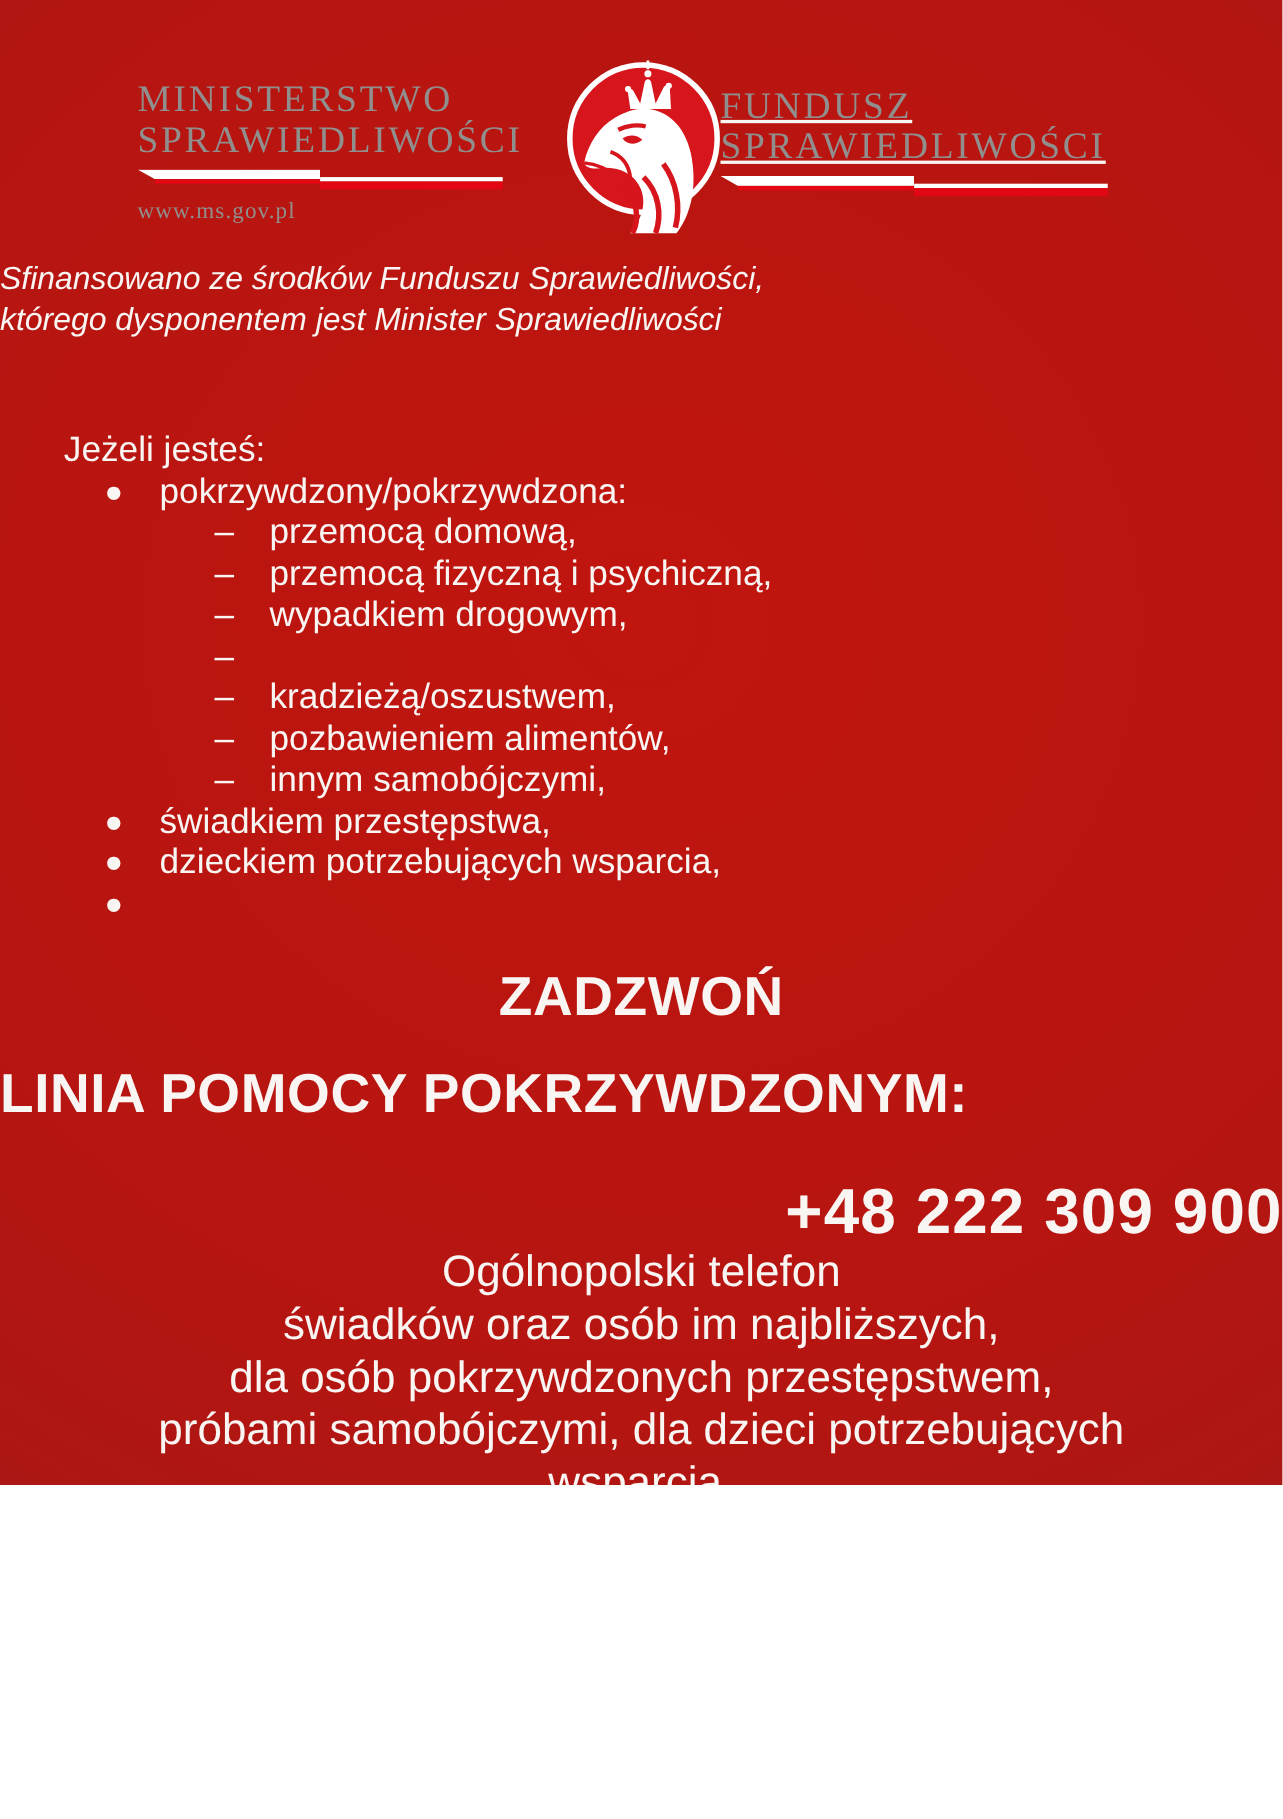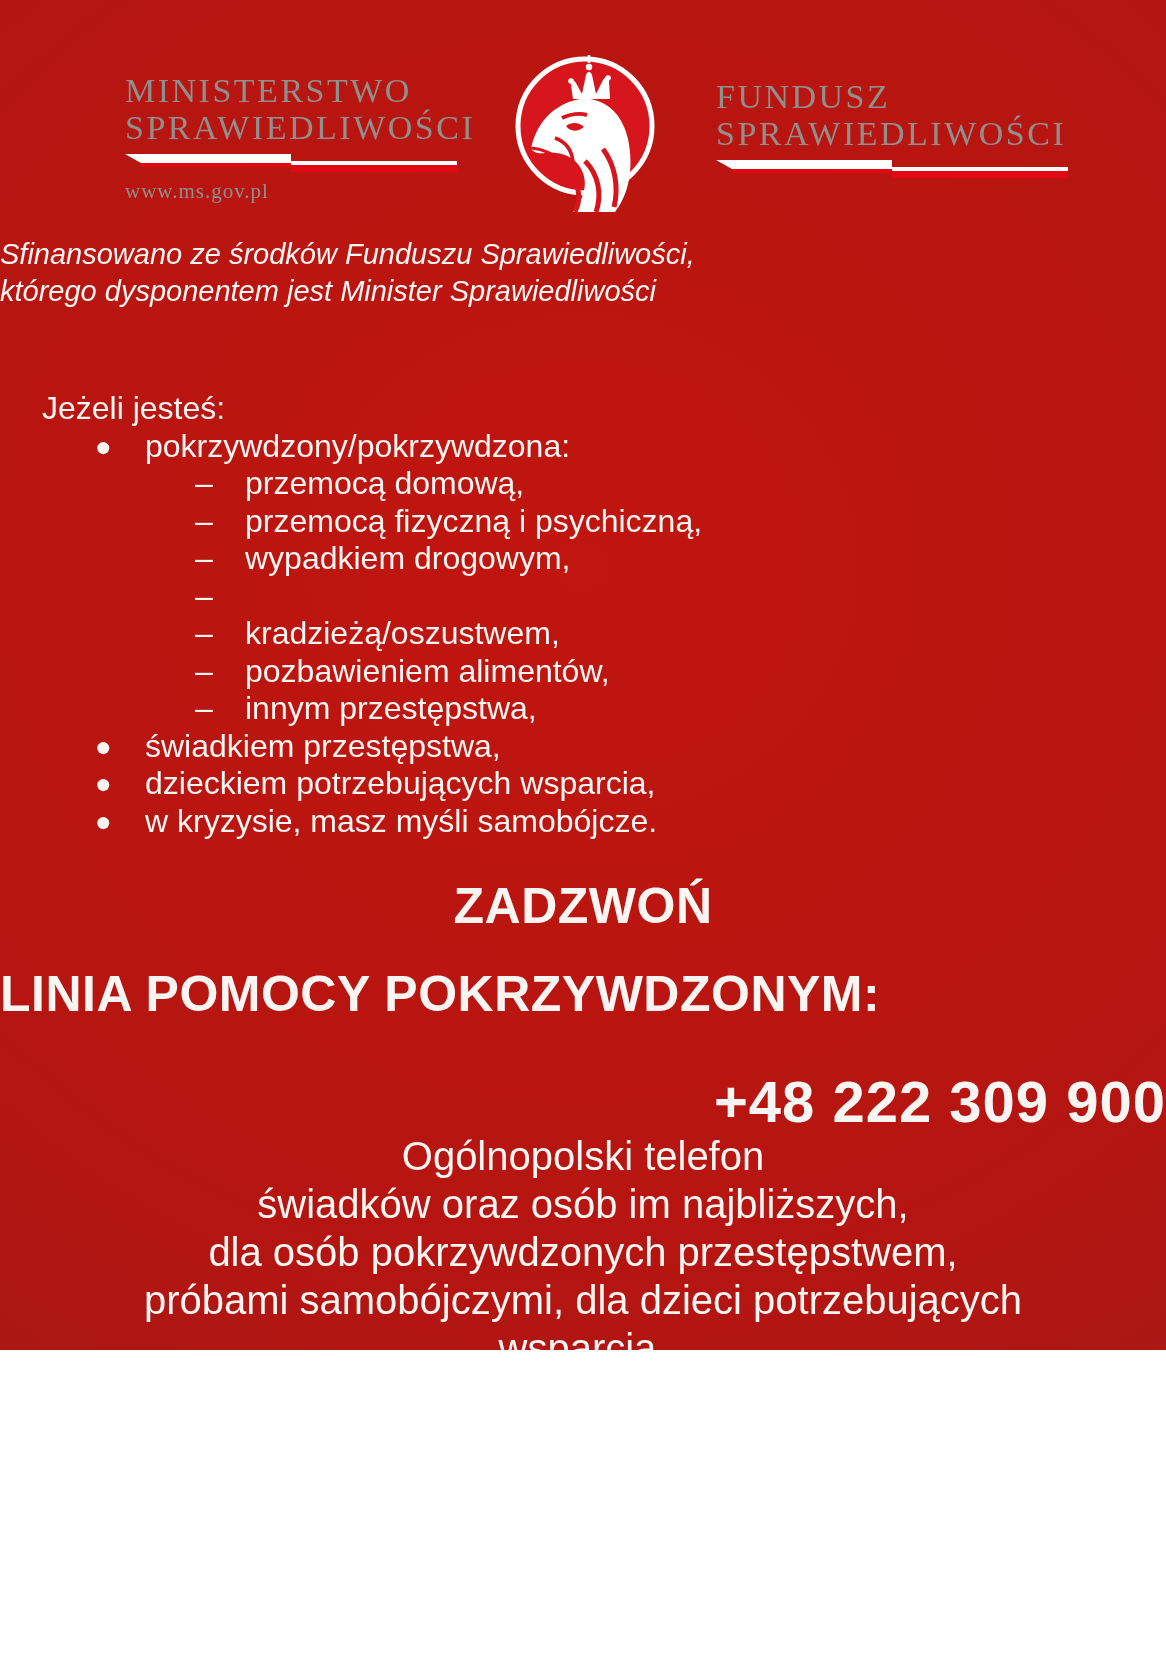--- a/index.html
+++ b/index.html
@@ -19,38 +19,38 @@
     overflow:hidden;
     background:radial-gradient(ellipse 120% 95% at 50% 42%, var(--bg-center) 0%, var(--bg-mid) 55%, var(--bg-edge) 100%);
     color:var(--text-white);
   }
 
   
   .header{position:relative;height:220px;}
   .logo-text{color:var(--logo-gray);font-family:"Liberation Serif",serif;
     font-size:34px;line-height:37px;letter-spacing:2.5px;font-weight:400;}
   .ministry{position:absolute;left:125px;top:72px;width:340px;}
-  .fund{position:absolute;left:716px;top:78px;width:360px;}
+  .fund{position:absolute;left:655px;top:78px;width:360px;text-decoration:underline;}
   .flag{position:relative;height:18px;margin-top:8px;}
   .flag .a-white{position:absolute;left:0;top:0;width:50%;height:9px;background:#fff;
     clip-path:polygon(0 0,100% 0,100% 100%,16px 100%);}
   .flag .a-red{position:absolute;left:16px;top:9px;width:calc(50% - 16px);height:4px;background:var(--flag-red);}
   .flag .b-white{position:absolute;left:50%;top:7px;width:50%;height:4px;background:#fff;}
   .flag .b-red{position:absolute;left:50%;top:11px;width:50%;height:7px;background:var(--flag-red);}
   .ministry-url{margin-top:7px;color:var(--logo-gray);font-family:"Liberation Serif",serif;
     font-size:21px;letter-spacing:1px;}
   .emblem{position:absolute;left:510px;top:48px;width:150px;height:166px;}
 
   
   .funding-note{padding-top:16px;text-align:left;font-style:italic;
     font-size:29px;line-height:37px;}
 
   
   .conditions{margin-top:80px;font-size:32px;line-height:37.5px;}
-  .conditions .intro{margin-left:42px;}
+  .conditions .intro{margin-left:58px;}
   .row{display:flex;}
   .row .marker{flex:0 0 auto;text-align:left;}
   .lvl1 .marker{margin-left:95px;width:50px;font-size:28px;}
   .lvl2 .marker{margin-left:195px;width:50px;}
 
   
   .call-action{margin-top:40px;text-align:center;font-weight:bold;
     font-size:50px;line-height:52px;letter-spacing:0.5px;}
   .helpline{margin-top:36px;text-align:left;font-weight:bold;
     font-size:50px;line-height:52px;letter-spacing:0.5px;}
@@ -156,34 +156,33 @@
     <div class="row lvl2">
       <span class="marker">–</span>
       <span>kradzieżą/oszustwem,</span>
     </div>
     <div class="row lvl2">
       <span class="marker">–</span>
       <span>pozbawieniem alimentów,</span>
     </div>
     <div class="row lvl2">
       <span class="marker">–</span>
-      <span>innym przestępstwa,</span>
+      <span>innym samobójczymi,</span>
     </div>
 
     <div class="row lvl1">
       <span class="marker">●</span>
       <span>świadkiem przestępstwa,</span>
     </div>
     <div class="row lvl1">
       <span class="marker">●</span>
       <span>dzieckiem potrzebujących wsparcia,</span>
     </div>
     <div class="row lvl1">
       <span class="marker">●</span>
-      <span>w kryzysie, masz myśli samobójcze.</span>
     </div>
   </div>
 
   <div class="call-action">ZADZWOŃ</div>
   <div class="helpline">LINIA POMOCY POKRZYWDZONYM:</div>
   <div class="phone">+48 222 309 900</div>
 
   <div class="footer-desc">
     <div>Ogólnopolski telefon</div>
     <div>świadków oraz osób im najbliższych,</div>

